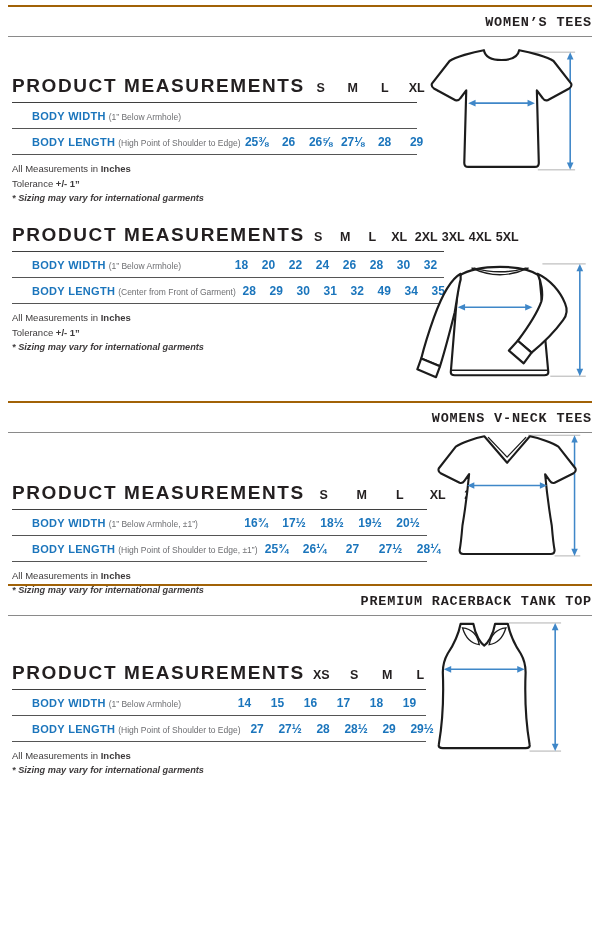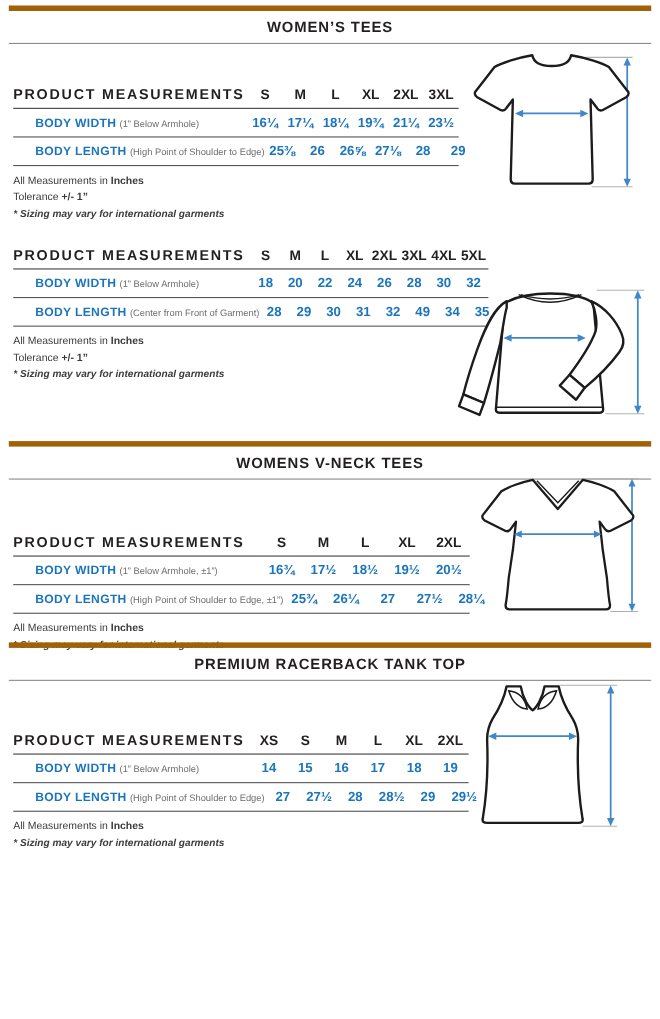--- a/index.html
+++ b/index.html
@@ -6,35 +6,35 @@
   html,body { width:600px; height:926px; background:#ffffff; overflow:hidden;
     font-family:"Liberation Sans","DejaVu Sans",sans-serif; color:#231f20; }
   .page { width:600px; height:926px; position:relative; background:#fff; }
 
   .sec { position:relative; width:600px; }
   .sec1 { height:185px; }
   .sec2 { height:180px; }
   .sec3 { height:183px; }
   .sec4 { height:378px; }
 
-  .sec-header { margin:0 8px; border-top:5px solid #a16207; border-bottom:1px solid #8a8a8a;
-    text-align:center; padding:6px 0 5px; }
+  .sec-header { margin:0 8px; border-top:2px solid #a16207; border-bottom:1px solid #8a8a8a;
+    text-align:right; padding:6px 0 5px;font-family:Liberation Mono, monospace; }
   .sec1 .sec-header { margin-top:5px; }
   .sec-title { font-size:13.5px; font-weight:bold; letter-spacing:0.8px; color:#231f20;
     line-height:14px; display:inline-block; }
 
   .tbl { margin-left:12px; }
   .sec1 .tbl { width:405px; margin-top:35px; }
   .sec2 .tbl { width:432px; margin-top:31px; }
   .sec3 .tbl { width:415px; margin-top:46px; }
   .sec4 .tbl { width:414px; margin-top:43px; }
 
   .trow { display:flex; align-items:baseline; border-bottom:1px solid #555; padding:3px 0 4px; }
   .trow.thead { border-bottom:1.5px solid #3f3f3f; padding-bottom:5px; }
-  .tlabel-h { flex:1; font-size:13px; font-weight:bold; letter-spacing:1.6px; white-space:nowrap; }
+  .tlabel-h { flex:1; font-size:19px; font-weight:bold; letter-spacing:1.6px; white-space:nowrap; }
   .tlabel { flex:1; white-space:nowrap;padding-left:20px; }
   .tlabel .lbl { font-size:11px; font-weight:bold; letter-spacing:0.3px; color:#1b75bc; }
   .tlabel .paren { font-size:8.5px; color:#6d6e71; margin-left:3px; }
   .cells { display:flex; }
   .cell { display:inline-block; text-align:center; }
   .sec1 .cell { width:32px; }
   .sec2 .cell { width:27px; }
   .sec3 .cell { width:38px; }
   .sec4 .cell { width:33px; }
   .thead .cell { font-size:12.5px; font-weight:bold; color:#231f20; }
@@ -74,28 +74,20 @@
             <span class="cell">S</span>
             <span class="cell">M</span>
             <span class="cell">L</span>
             <span class="cell">XL</span>
             <span class="cell">2XL</span>
             <span class="cell">3XL</span>
           </span>
       </div>
       <div class="trow vals">
         <span class="tlabel"><span class="lbl">BODY WIDTH</span><span class="paren">(1” Below Armhole)</span></span>
-        <span class="cells">
-            <span class="cell">16¼</span>
-            <span class="cell">17¼</span>
-            <span class="cell">18¼</span>
-            <span class="cell">19¾</span>
-            <span class="cell">21¼</span>
-            <span class="cell">23½</span>
-          </span>
       </div>
       <div class="trow vals">
         <span class="tlabel"><span class="lbl">BODY LENGTH</span><span class="paren">(High Point of Shoulder to Edge)</span></span>
         <span class="cells">
             <span class="cell">25⅜</span>
             <span class="cell">26</span>
             <span class="cell">26⅝</span>
             <span class="cell">27⅛</span>
             <span class="cell">28</span>
             <span class="cell">29</span>

